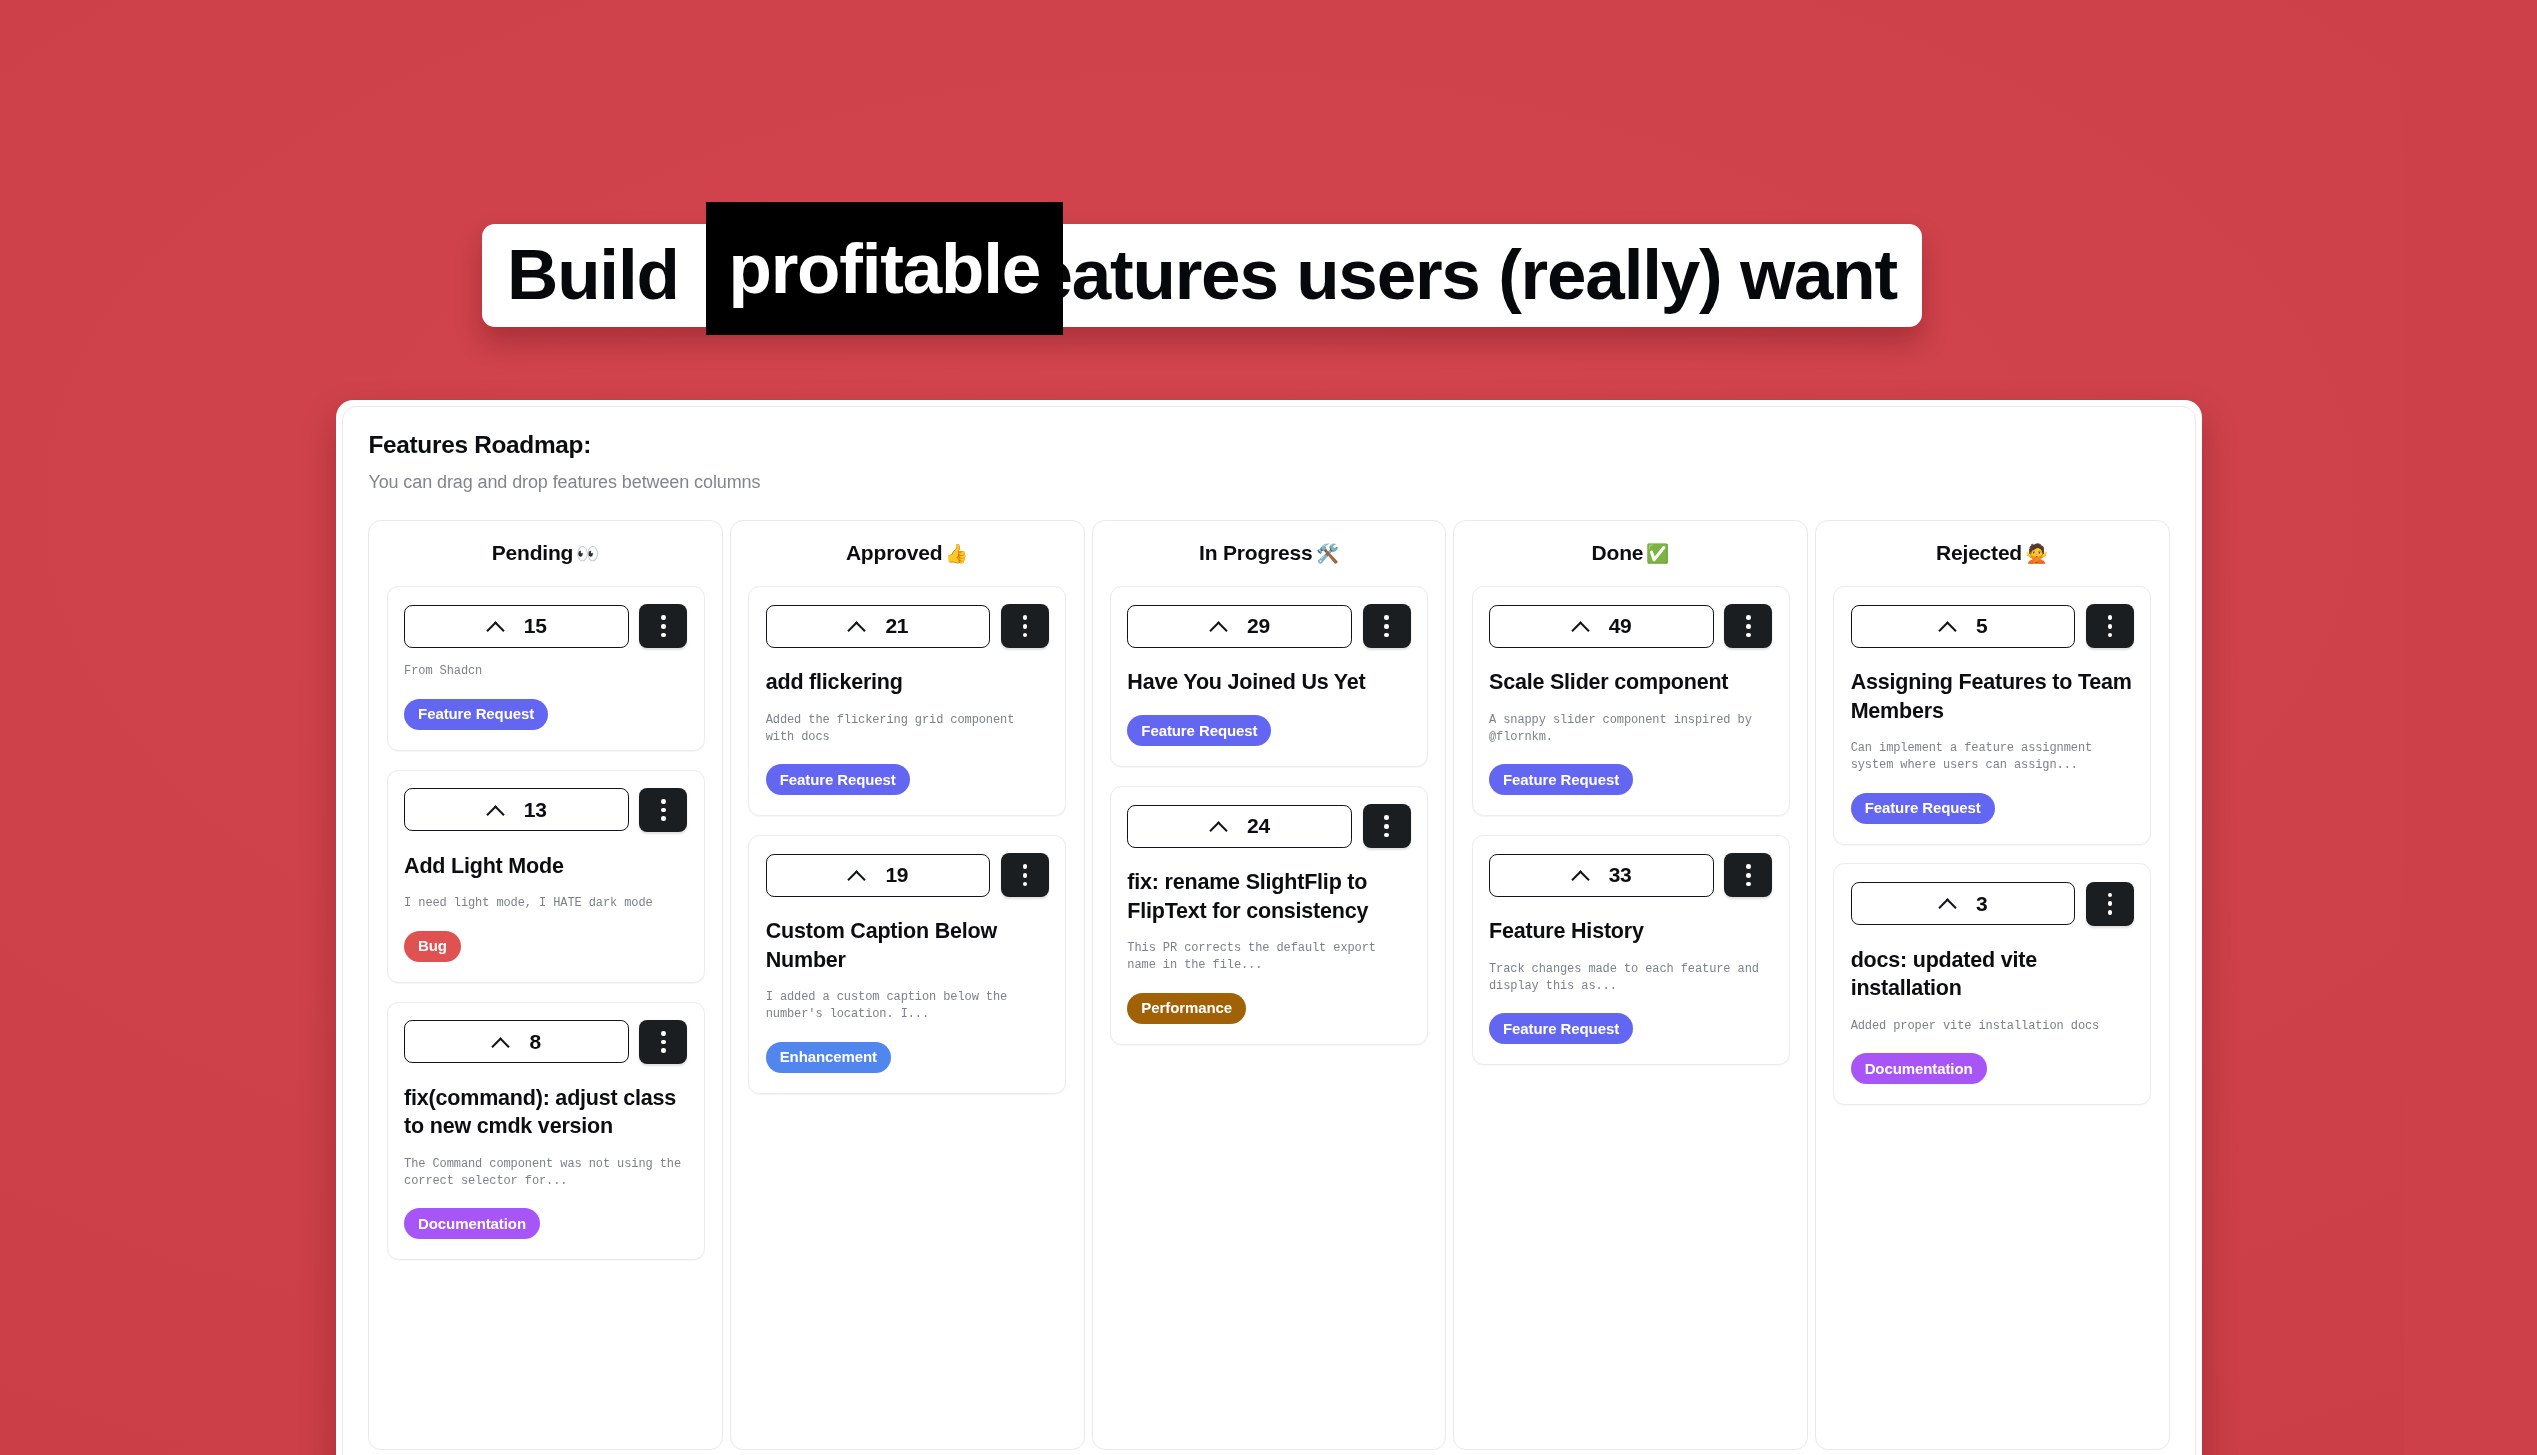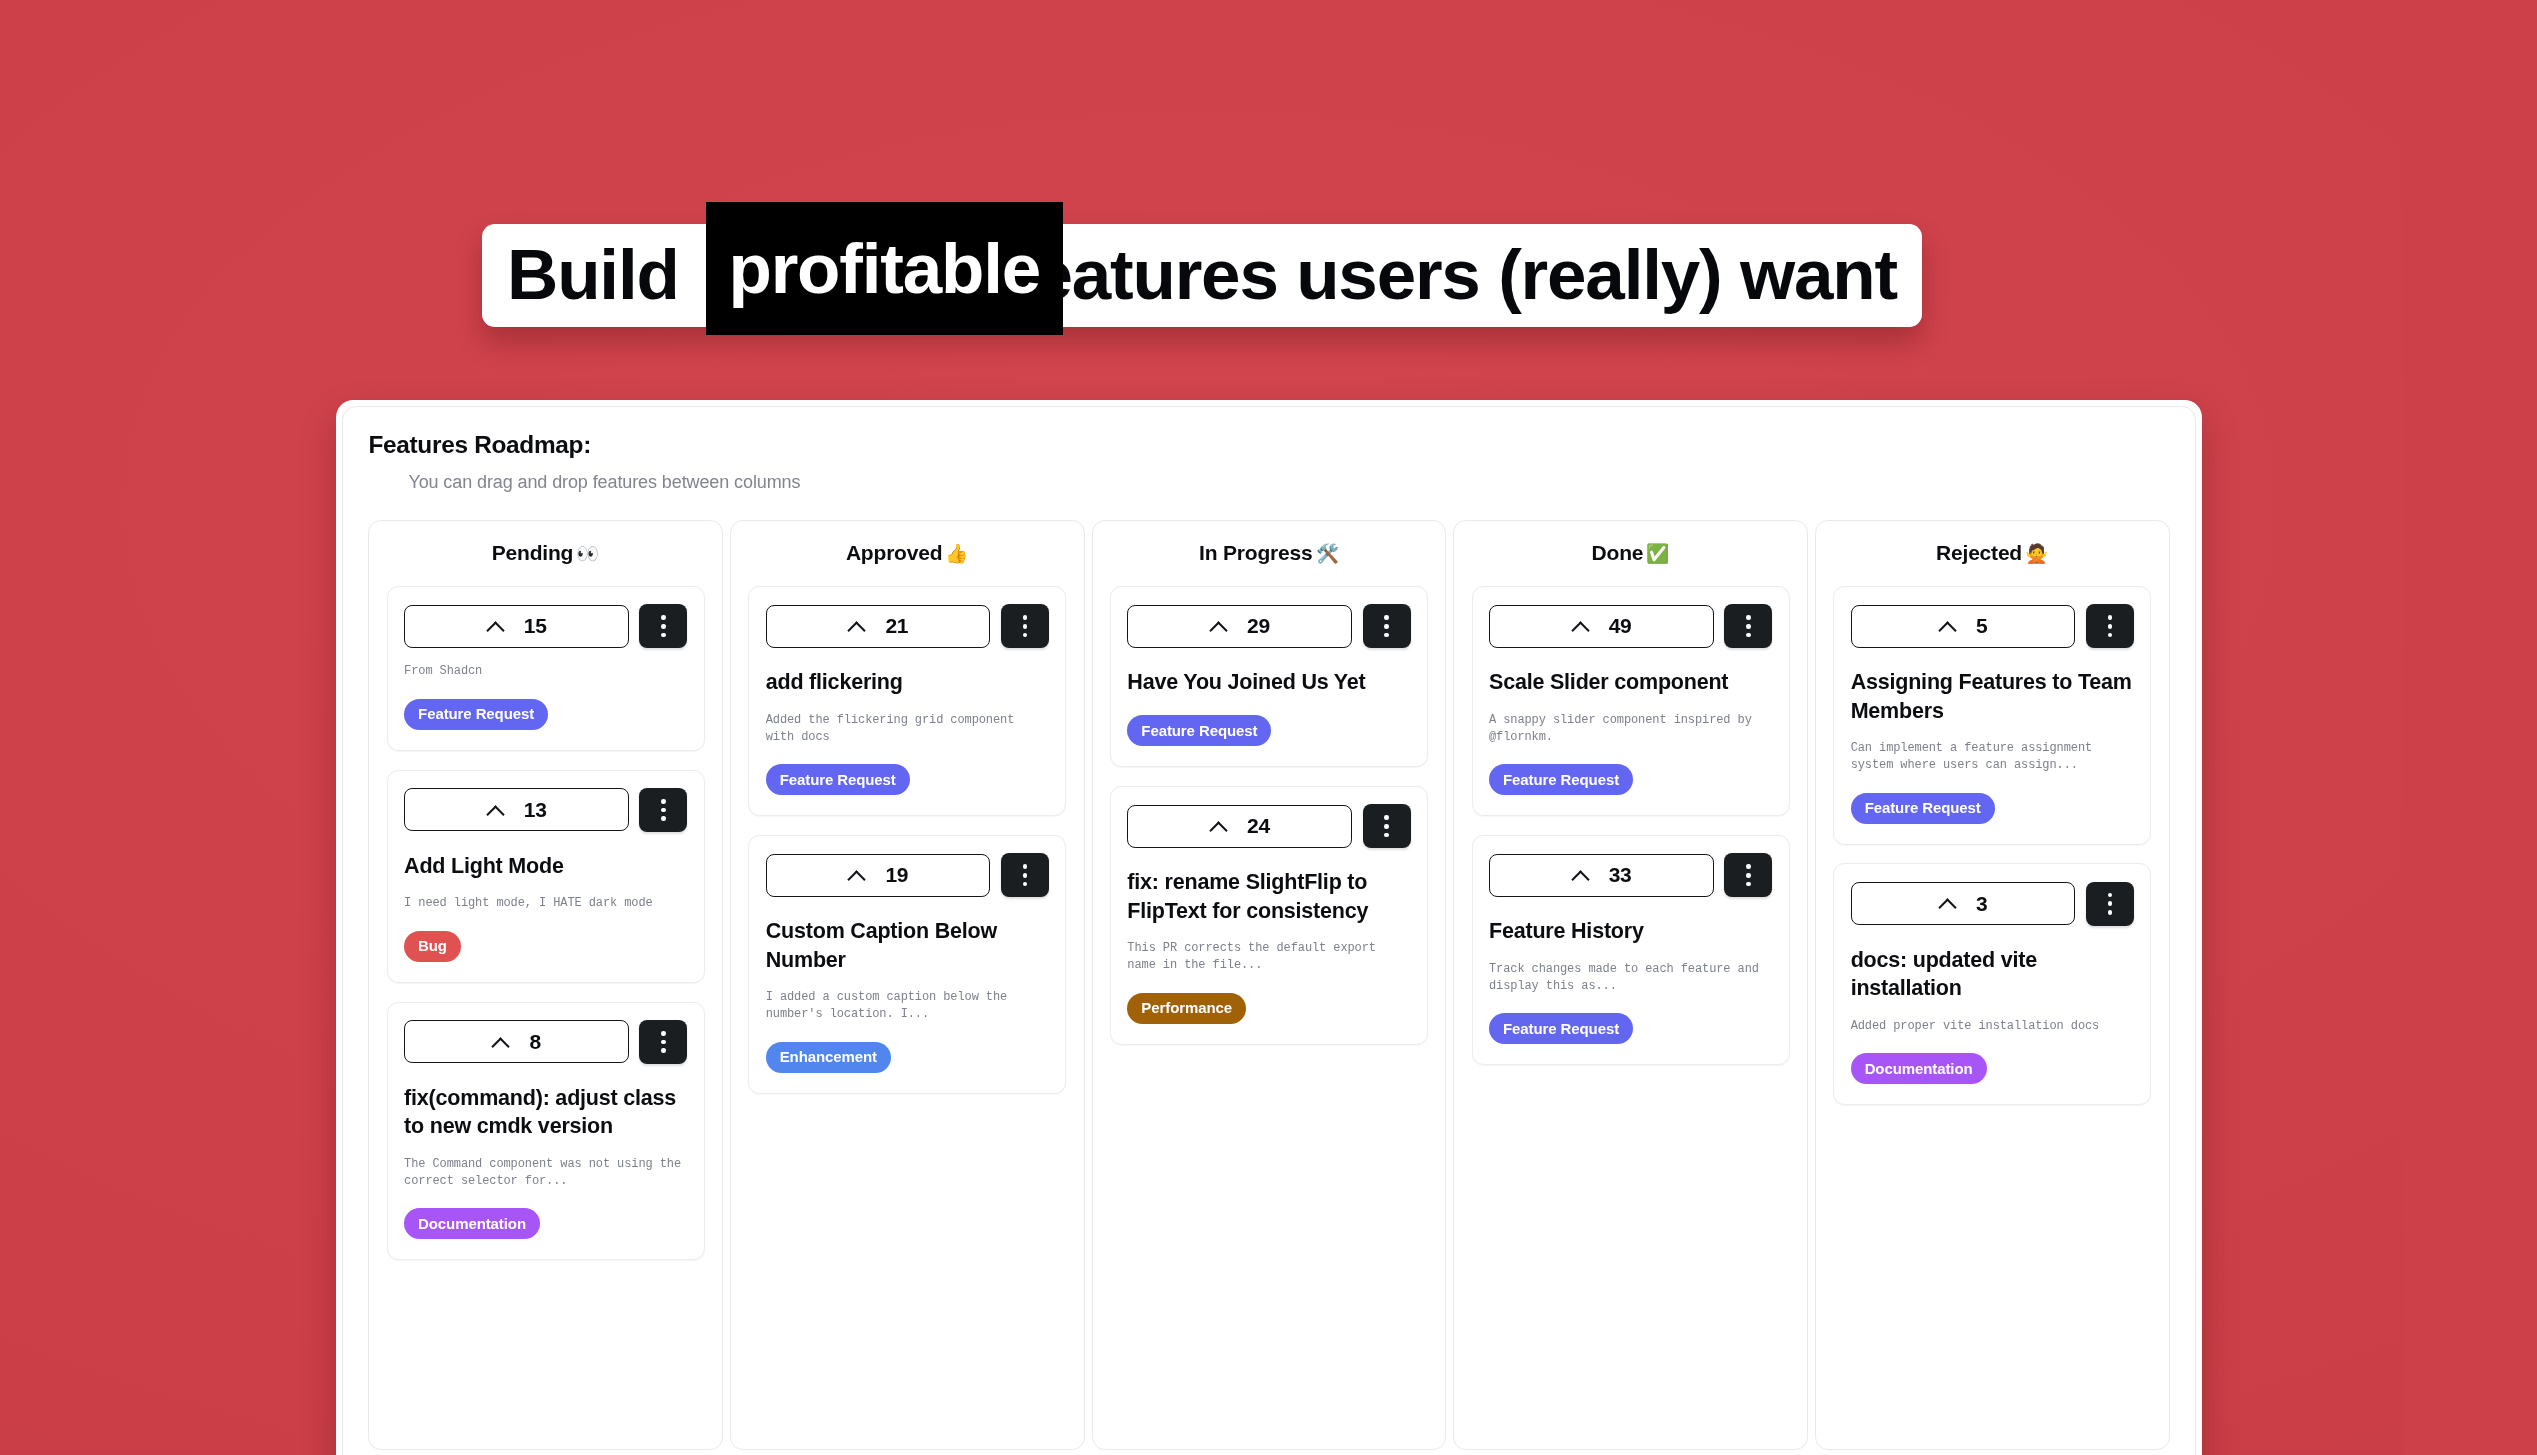--- a/index.html
+++ b/index.html
@@ -90,21 +90,20 @@
     font-size: 24.4px;
     font-weight: 700;
     color: #0b0d11;
     letter-spacing: -0.3px;
   }
   .board-sub {
     margin-top: 12.8px;
     font-size: 18px;
     color: #82858d;
     letter-spacing: -0.1px;
-    margin-left: 40px;
   }
 
   
   .columns {
     display: flex;
     gap: 7px;
     margin-top: 27px;
     align-items: flex-start;
   }
   .column {

